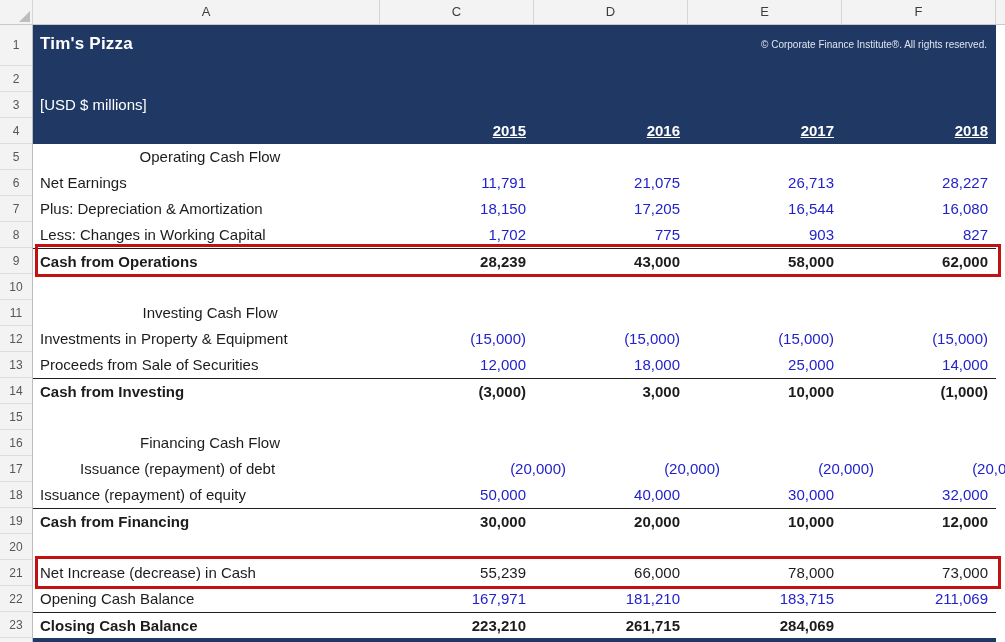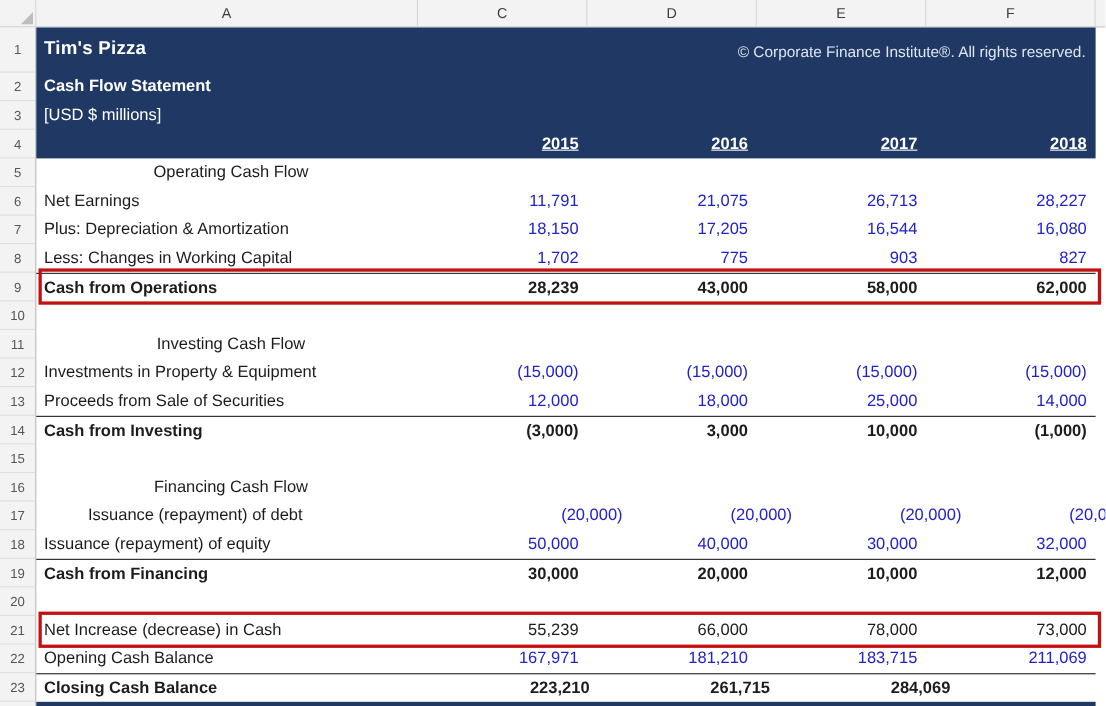--- a/index.html
+++ b/index.html
@@ -28,21 +28,21 @@
   }
   .rn{height:26px;line-height:26px;text-align:center;font-size:12px;color:#565656;
       border-bottom:1px solid #dedede;box-sizing:border-box;}
   .rn-first{height:41px;line-height:41px;}
   .rn-stub{height:4px;border-bottom:none;}
   
   #sheet{position:absolute;left:33px;top:0;width:963px;height:642px;}
   #titleblock{position:absolute;top:25px;left:0;width:963px;height:119px;
       background:var(--navy,#1F3864);color:#fff;}
   .title{position:absolute;left:7px;top:9px;font-size:17px;font-weight:700;letter-spacing:.2px;}
-  .copyright{position:absolute;right:9px;top:14px;font-size:14px;color:#dfe5ef;font-weight:400;}
+  .copyright{position:absolute;right:9px;top:14px;font-size:10px;color:#dfe5ef;font-weight:400;}
   .subtitle{position:absolute;left:7px;top:41px;height:26px;line-height:26px;font-size:15px;font-weight:700;}
   .units{position:absolute;left:7px;top:67px;height:26px;line-height:26px;font-size:15px;font-weight:400;}
   .yearrow{position:absolute;left:0;top:93px;height:26px;width:963px;
       display:grid;grid-template-columns:347px 154px 154px 154px 154px;
       line-height:26px;font-size:15px;font-weight:700;text-decoration:underline;}
   .yearrow .val{text-align:right;padding-right:8px;}
   
   .drow{position:absolute;left:0;width:963px;height:26px;box-sizing:border-box;
       display:grid;grid-template-columns:347px 154px 154px 154px 154px;
       line-height:25px;font-size:15px;color:#1c1c1c;background:transparent;}
@@ -102,21 +102,20 @@
       <div class="rn">22</div>
       <div class="rn">23</div>
       <div class="rn rn-stub"></div>
     </div>
 
   <div id="sheet">
 
     <div id="titleblock">
       <div class="title">Tim's Pizza</div>
       <div class="copyright">© Corporate Finance Institute®. All rights reserved.</div>
-      <div class="subtitle">Cash Flow Statement</div>
       <div class="units">[USD $ millions]</div>
       <div class="yearrow">
         <div class="cell lab"></div>
         <div class="cell val">2015</div>
         <div class="cell val">2016</div>
         <div class="cell val">2017</div>
         <div class="cell val">2018</div>
       </div>
     </div>
 
@@ -240,21 +239,21 @@
           <div class="cell val">78,000</div>
           <div class="cell val">73,000</div>
         </div>
         <div class="drow inp" style="top: 586px;">
           <div class="cell lab">Opening Cash Balance</div>
           <div class="cell val">167,971</div>
           <div class="cell val">181,210</div>
           <div class="cell val">183,715</div>
           <div class="cell val">211,069</div>
         </div>
-        <div class="drow tot" style="top: 612px; gap: 10px;">
+        <div class="drow tot" style="top: 612px;">
           <div class="cell lab">Closing Cash Balance</div>
           <div class="cell val">223,210</div>
           <div class="cell val">261,715</div>
           <div class="cell val">284,069</div>
         </div>
       </div>
 
     <div class="redbox" id="redbox1"></div>
     <div class="redbox" id="redbox2"></div>
 

